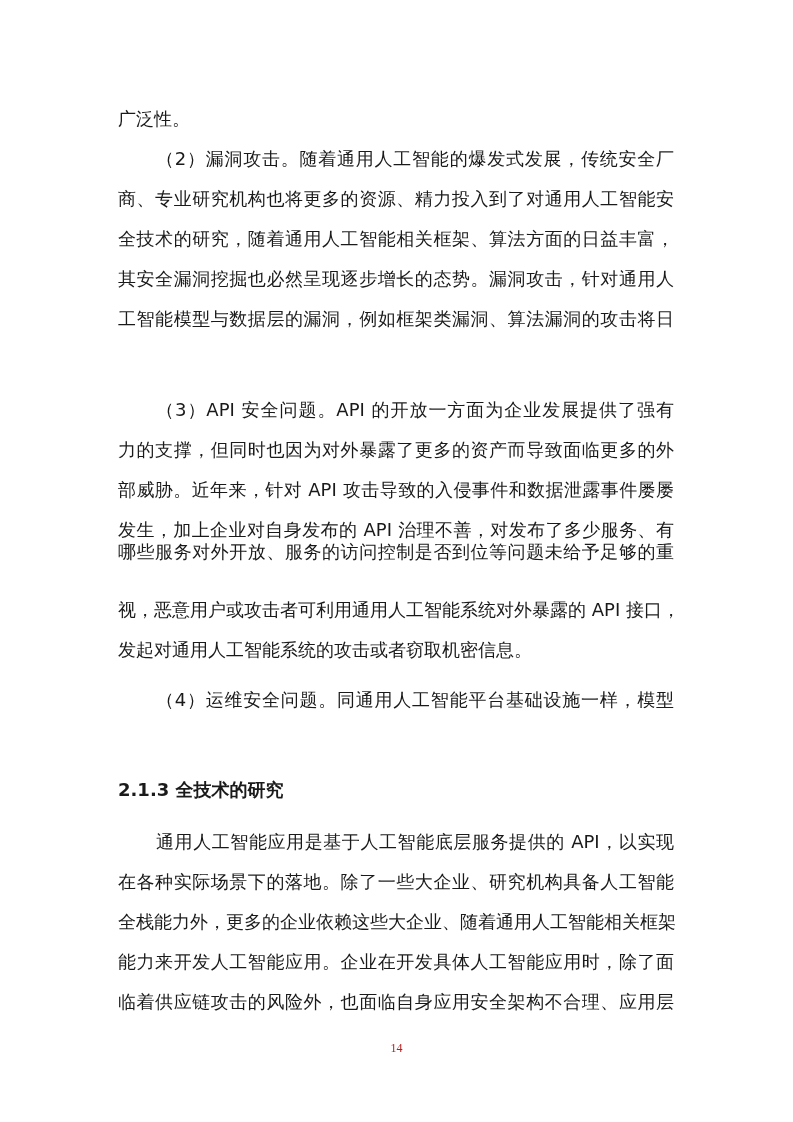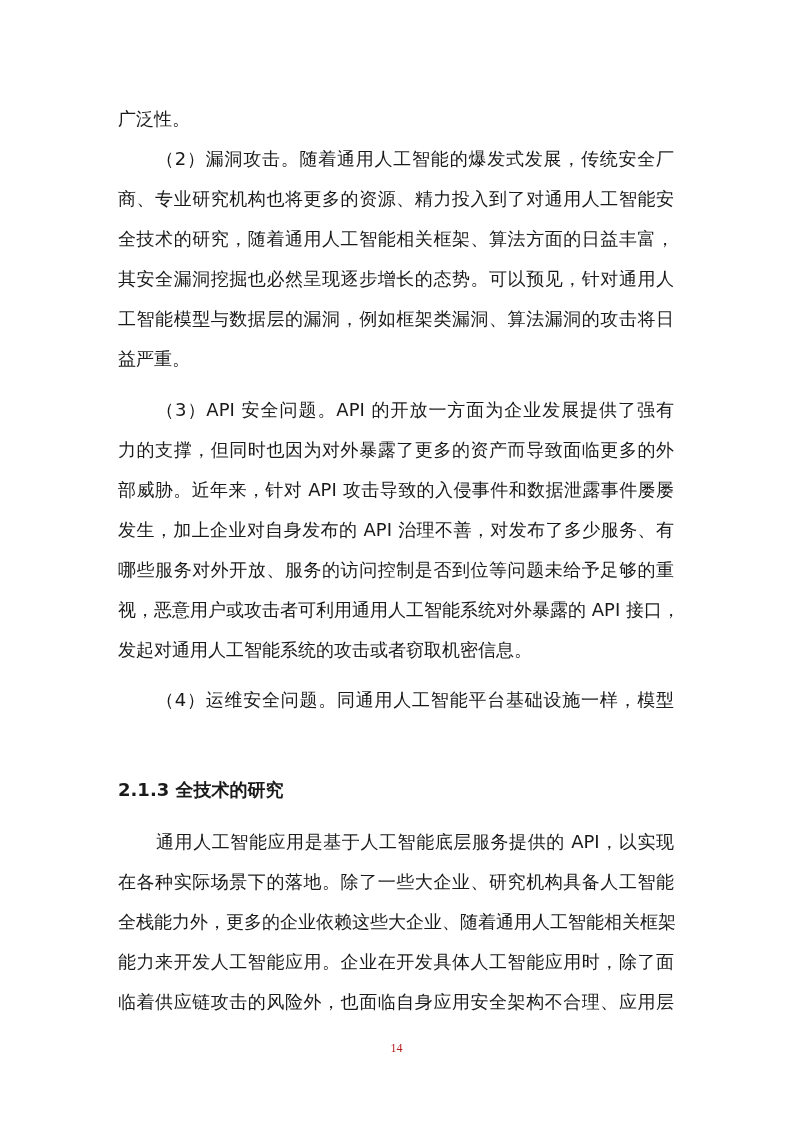--- a/index.html
+++ b/index.html
@@ -62,28 +62,27 @@
     }
   </style>
 </head>
 <body>
 
 <div class="page" id="page">
     <div class="line last" style="top: 107px;">广泛性。</div>
     <div class="line indent" style="top: 147px;">（2）漏洞攻击。随着通用人工智能的爆发式发展，传统安全厂</div>
     <div class="line" style="top: 187px;">商、专业研究机构也将更多的资源、精力投入到了对通用人工智能安</div>
     <div class="line" style="top: 227px;">全技术的研究，随着通用人工智能相关框架、算法方面的日益丰富，</div>
-    <div class="line" style="top: 267px;">其安全漏洞挖掘也必然呈现逐步增长的态势。可以预见，针对通用人</div>
+    <div class="line" style="top: 267px;">其安全漏洞挖掘也必然呈现逐步增长的态势。漏洞攻击，针对通用人</div>
     <div class="line" style="top: 307px;">工智能模型与数据层的漏洞，例如框架类漏洞、算法漏洞的攻击将日</div>
-    <div class="line last" style="top: 347px;">益严重。</div>
     <div class="line indent" style="top: 398px;">（3）API 安全问题。API 的开放一方面为企业发展提供了强有</div>
     <div class="line" style="top: 438px;">力的支撑，但同时也因为对外暴露了更多的资产而导致面临更多的外</div>
     <div class="line" style="top: 478px;">部威胁。近年来，针对 API 攻击导致的入侵事件和数据泄露事件屡屡</div>
     <div class="line" style="top: 518px;">发生，加上企业对自身发布的 API 治理不善，对发布了多少服务、有</div>
-    <div class="line" style="top: 558px;">哪些服务对外开放、服务的访问控制是否到位等问题未给予足够的重</div>
+    <div class="line" style="top: 540px;">哪些服务对外开放、服务的访问控制是否到位等问题未给予足够的重</div>
     <div class="line" style="top: 598px;">视，恶意用户或攻击者可利用通用人工智能系统对外暴露的 API 接口，</div>
     <div class="line last" style="top: 638px;">发起对通用人工智能系统的攻击或者窃取机密信息。</div>
     <div class="line indent" style="top: 688px;">（4）运维安全问题。同通用人工智能平台基础设施一样，模型</div>
     <div class="line indent" style="top: 830px;">通用人工智能应用是基于人工智能底层服务提供的 API，以实现</div>
     <div class="line" style="top: 870px;">在各种实际场景下的落地。除了一些大企业、研究机构具备人工智能</div>
     <div class="line" style="top: 910px;">全栈能力外，更多的企业依赖这些大企业、随着通用人工智能相关框架</div>
     <div class="line" style="top: 950px;">能力来开发人工智能应用。企业在开发具体人工智能应用时，除了面</div>
     <div class="line" style="top: 990px;">临着供应链攻击的风险外，也面临自身应用安全架构不合理、应用层</div>
     <div class="heading" style="top: 778px;">2.1.3 全技术的研究</div>
     <div class="page-number">14</div>

